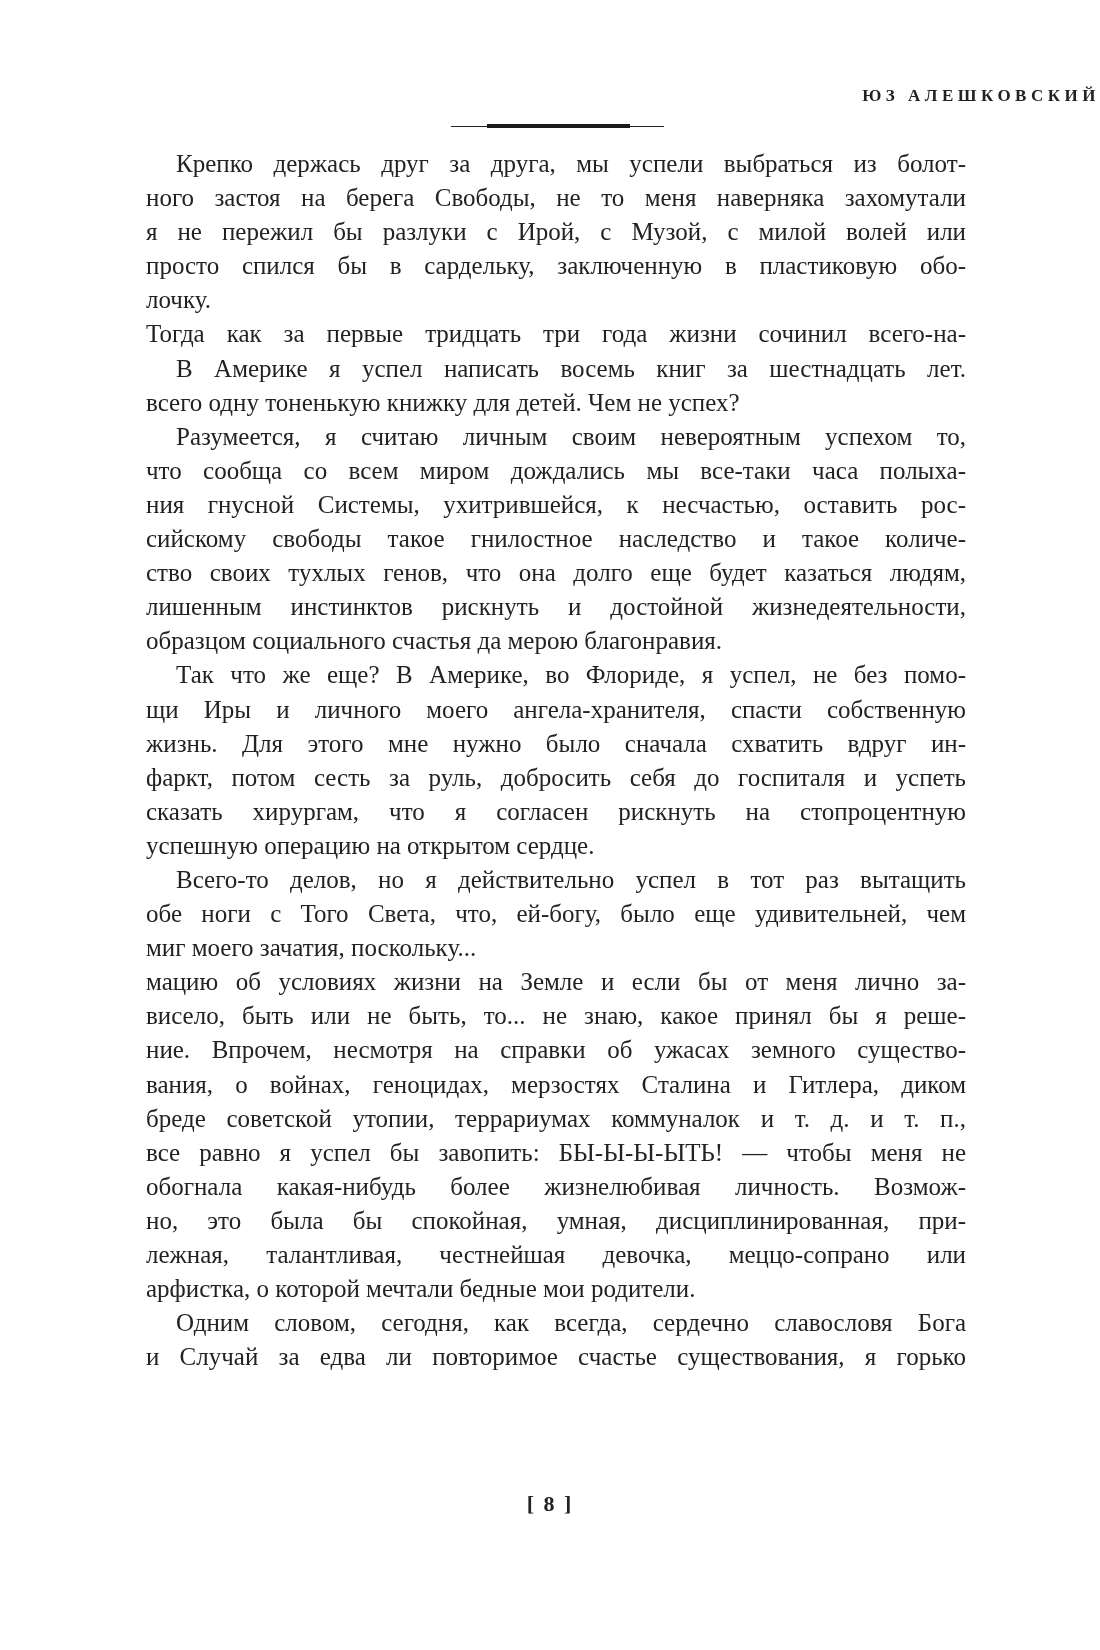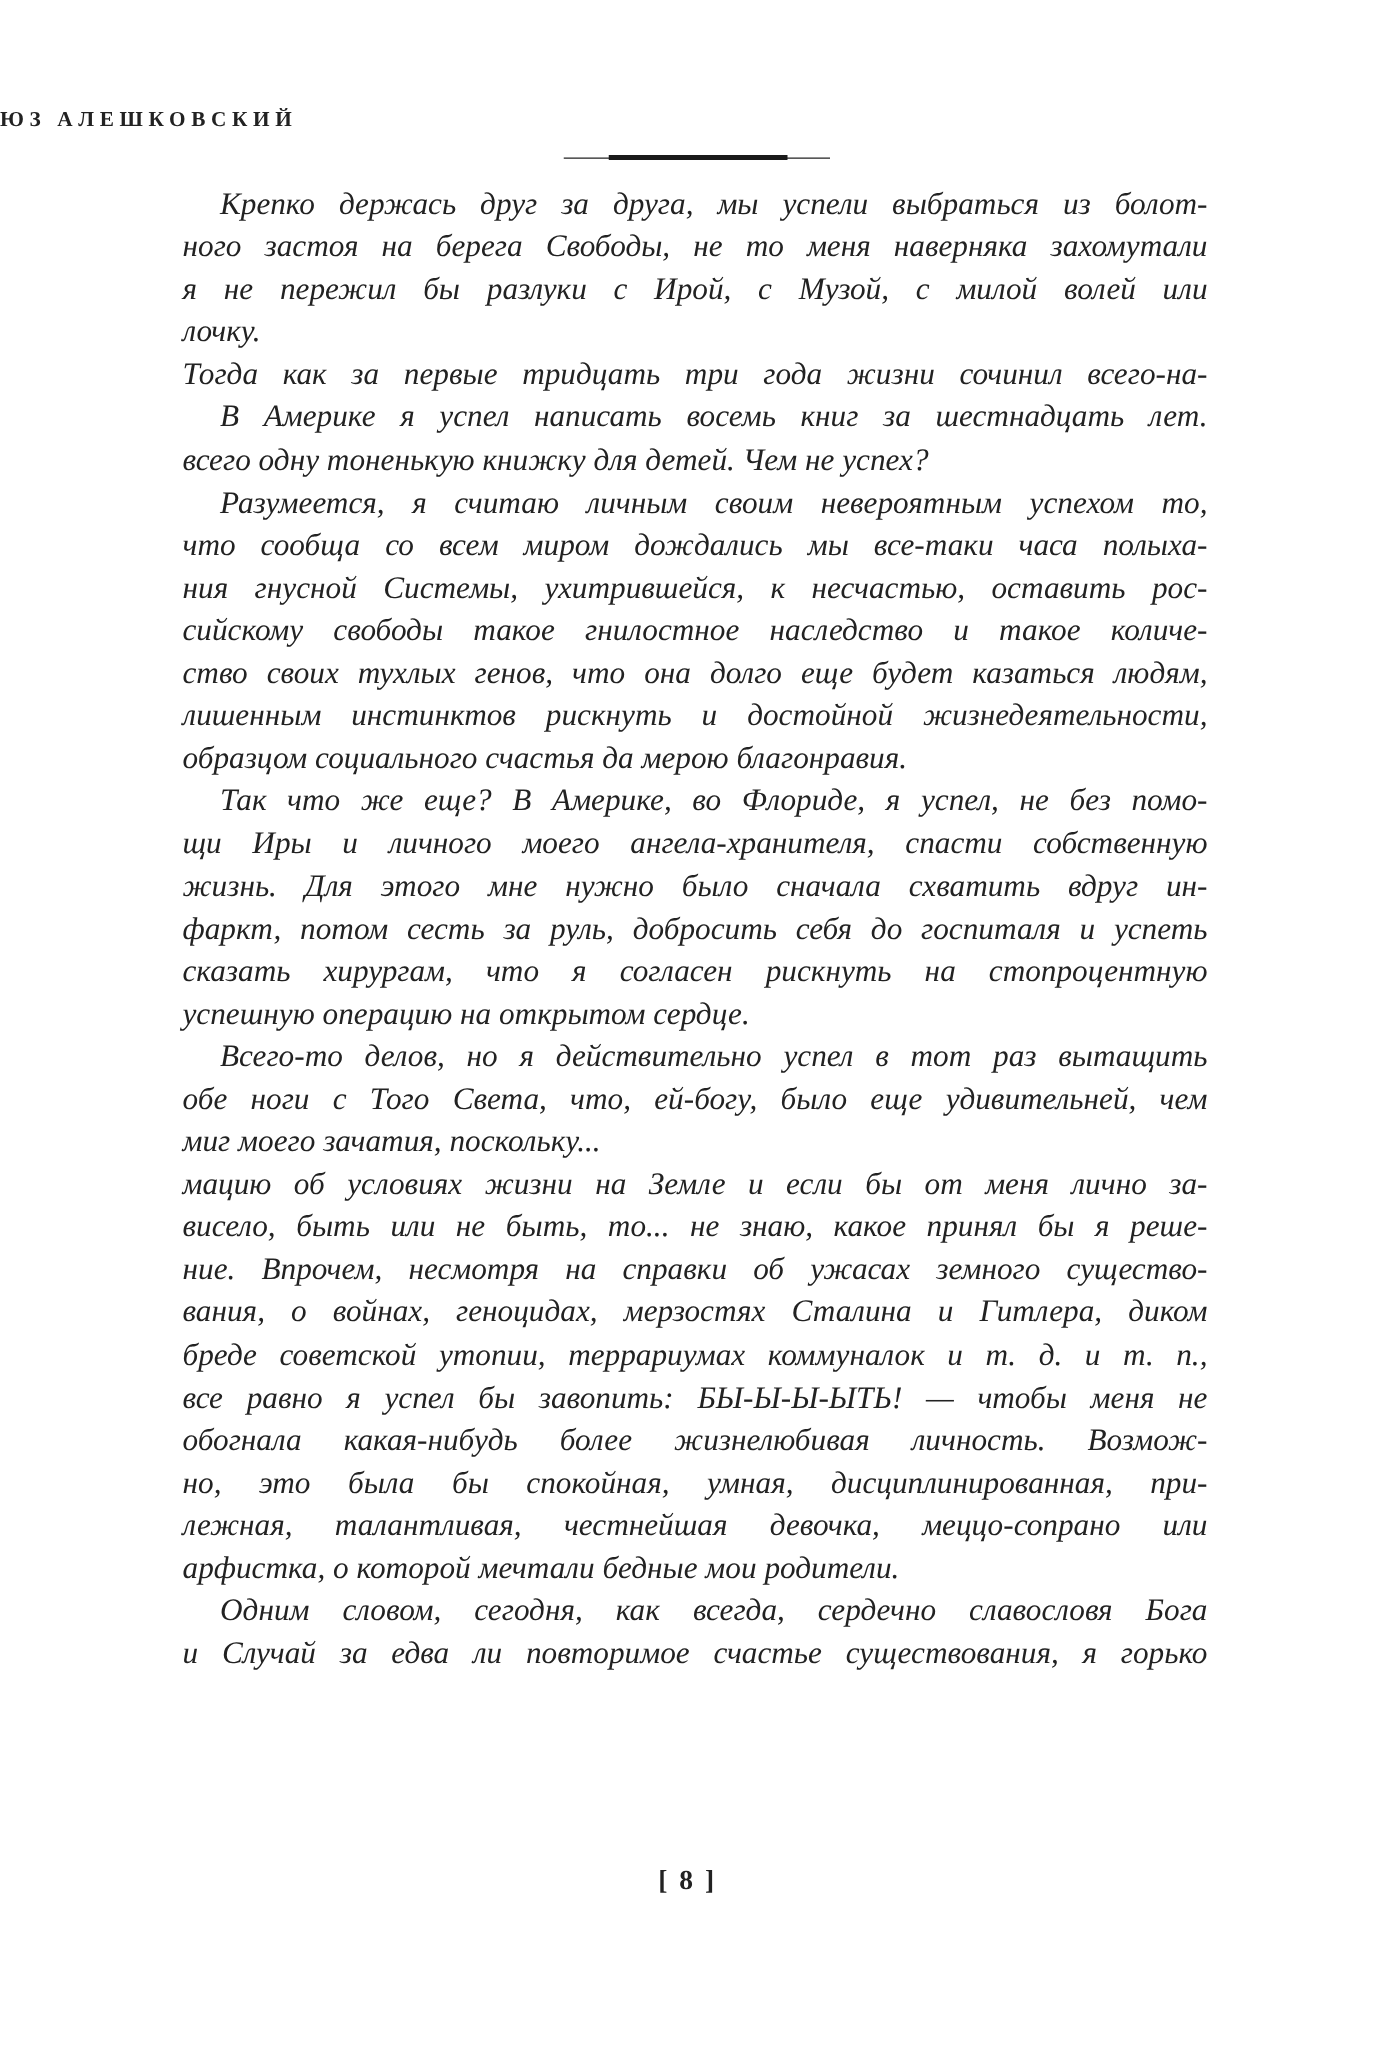--- a/index.html
+++ b/index.html
@@ -4,39 +4,39 @@
 <style>
   html, body { margin: 0; padding: 0; background: #ffffff; }
   body { width: 1100px; height: 1650px; position: relative; overflow: hidden; }
   .page {
     position: absolute; left: 0; top: 0; width: 1100px; height: 1650px;
     background: #ffffff; color: #1e1e1e;
     font-family: "Liberation Serif", "DejaVu Serif", serif;
   }
   .running-head {
     position: absolute; top: 86px; left: 0; width: 1100px;
-    text-align: left; font-weight: bold; font-size: 17px;
+    text-align: right; font-weight: bold; font-size: 17px;
     letter-spacing: 4.5px; color: #222;
   }
   .head-rule {
     position: absolute; top: 126px; left: 451px; width: 213px; height: 1px;
     background: #222;
   }
   .head-rule .thick {
     position: absolute; left: 36px; top: -2px; width: 143px; height: 4px;
     background: #1a1a1a;
   }
   .body-text {
     position: absolute; top: 147px; left: 146px; width: 820px;
     font-size: 25px; line-height: 34.1px; text-align: justify;
     color: #222;
   }
   .line {
     display: block; white-space: nowrap; text-align: justify;
-    text-align-last: justify; height: 34.1px; font-style: italic;
+    text-align-last: justify; height: 34.1px;
   }
   .line.last { text-align-last: left; }
   .line.indent { padding-left: 30px; }
   .folio {
     position: absolute; top: 1491px; left: 0; width: 1100px;
     text-align: center; font-weight: bold; font-size: 22px; color: #222;
     letter-spacing: 2px;
   }
 </style>
 </head>
@@ -45,20 +45,21 @@
 <div class="page">
   <div class="running-head">ЮЗ АЛЕШКОВСКИЙ</div>
   <div class="head-rule">
     <div class="thick"></div>
   </div>
 
   <div class="body-text" id="body-text">
       <span class="line indent">Крепко держась друг за друга, мы успели выбраться из болот-</span>
       <span class="line">ного застоя на берега Свободы, не то меня наверняка захомутали</span>
       <span class="line">я не пережил бы разлуки с Ирой, с Музой, с милой волей или</span>
+      <span class="line">просто спился бы в сардельку, заключенную в пластиковую обо-</span>
       <span class="line last">лочку.</span>
       <span class="line">Тогда как за первые тридцать три года жизни сочинил всего-на-</span>
       <span class="line indent">В Америке я успел написать восемь книг за шестнадцать лет.</span>
       <span class="line last">всего одну тоненькую книжку для детей. Чем не успех?</span>
       <span class="line indent">Разумеется, я считаю личным своим невероятным успехом то,</span>
       <span class="line">что сообща со всем миром дождались мы все-таки часа полыха-</span>
       <span class="line">ния гнусной Системы, ухитрившейся, к несчастью, оставить рос-</span>
       <span class="line">сийскому свободы такое гнилостное наследство и такое количе-</span>
       <span class="line">ство своих тухлых генов, что она долго еще будет казаться людям,</span>
       <span class="line">лишенным инстинктов рискнуть и достойной жизнедеятельности,</span>

